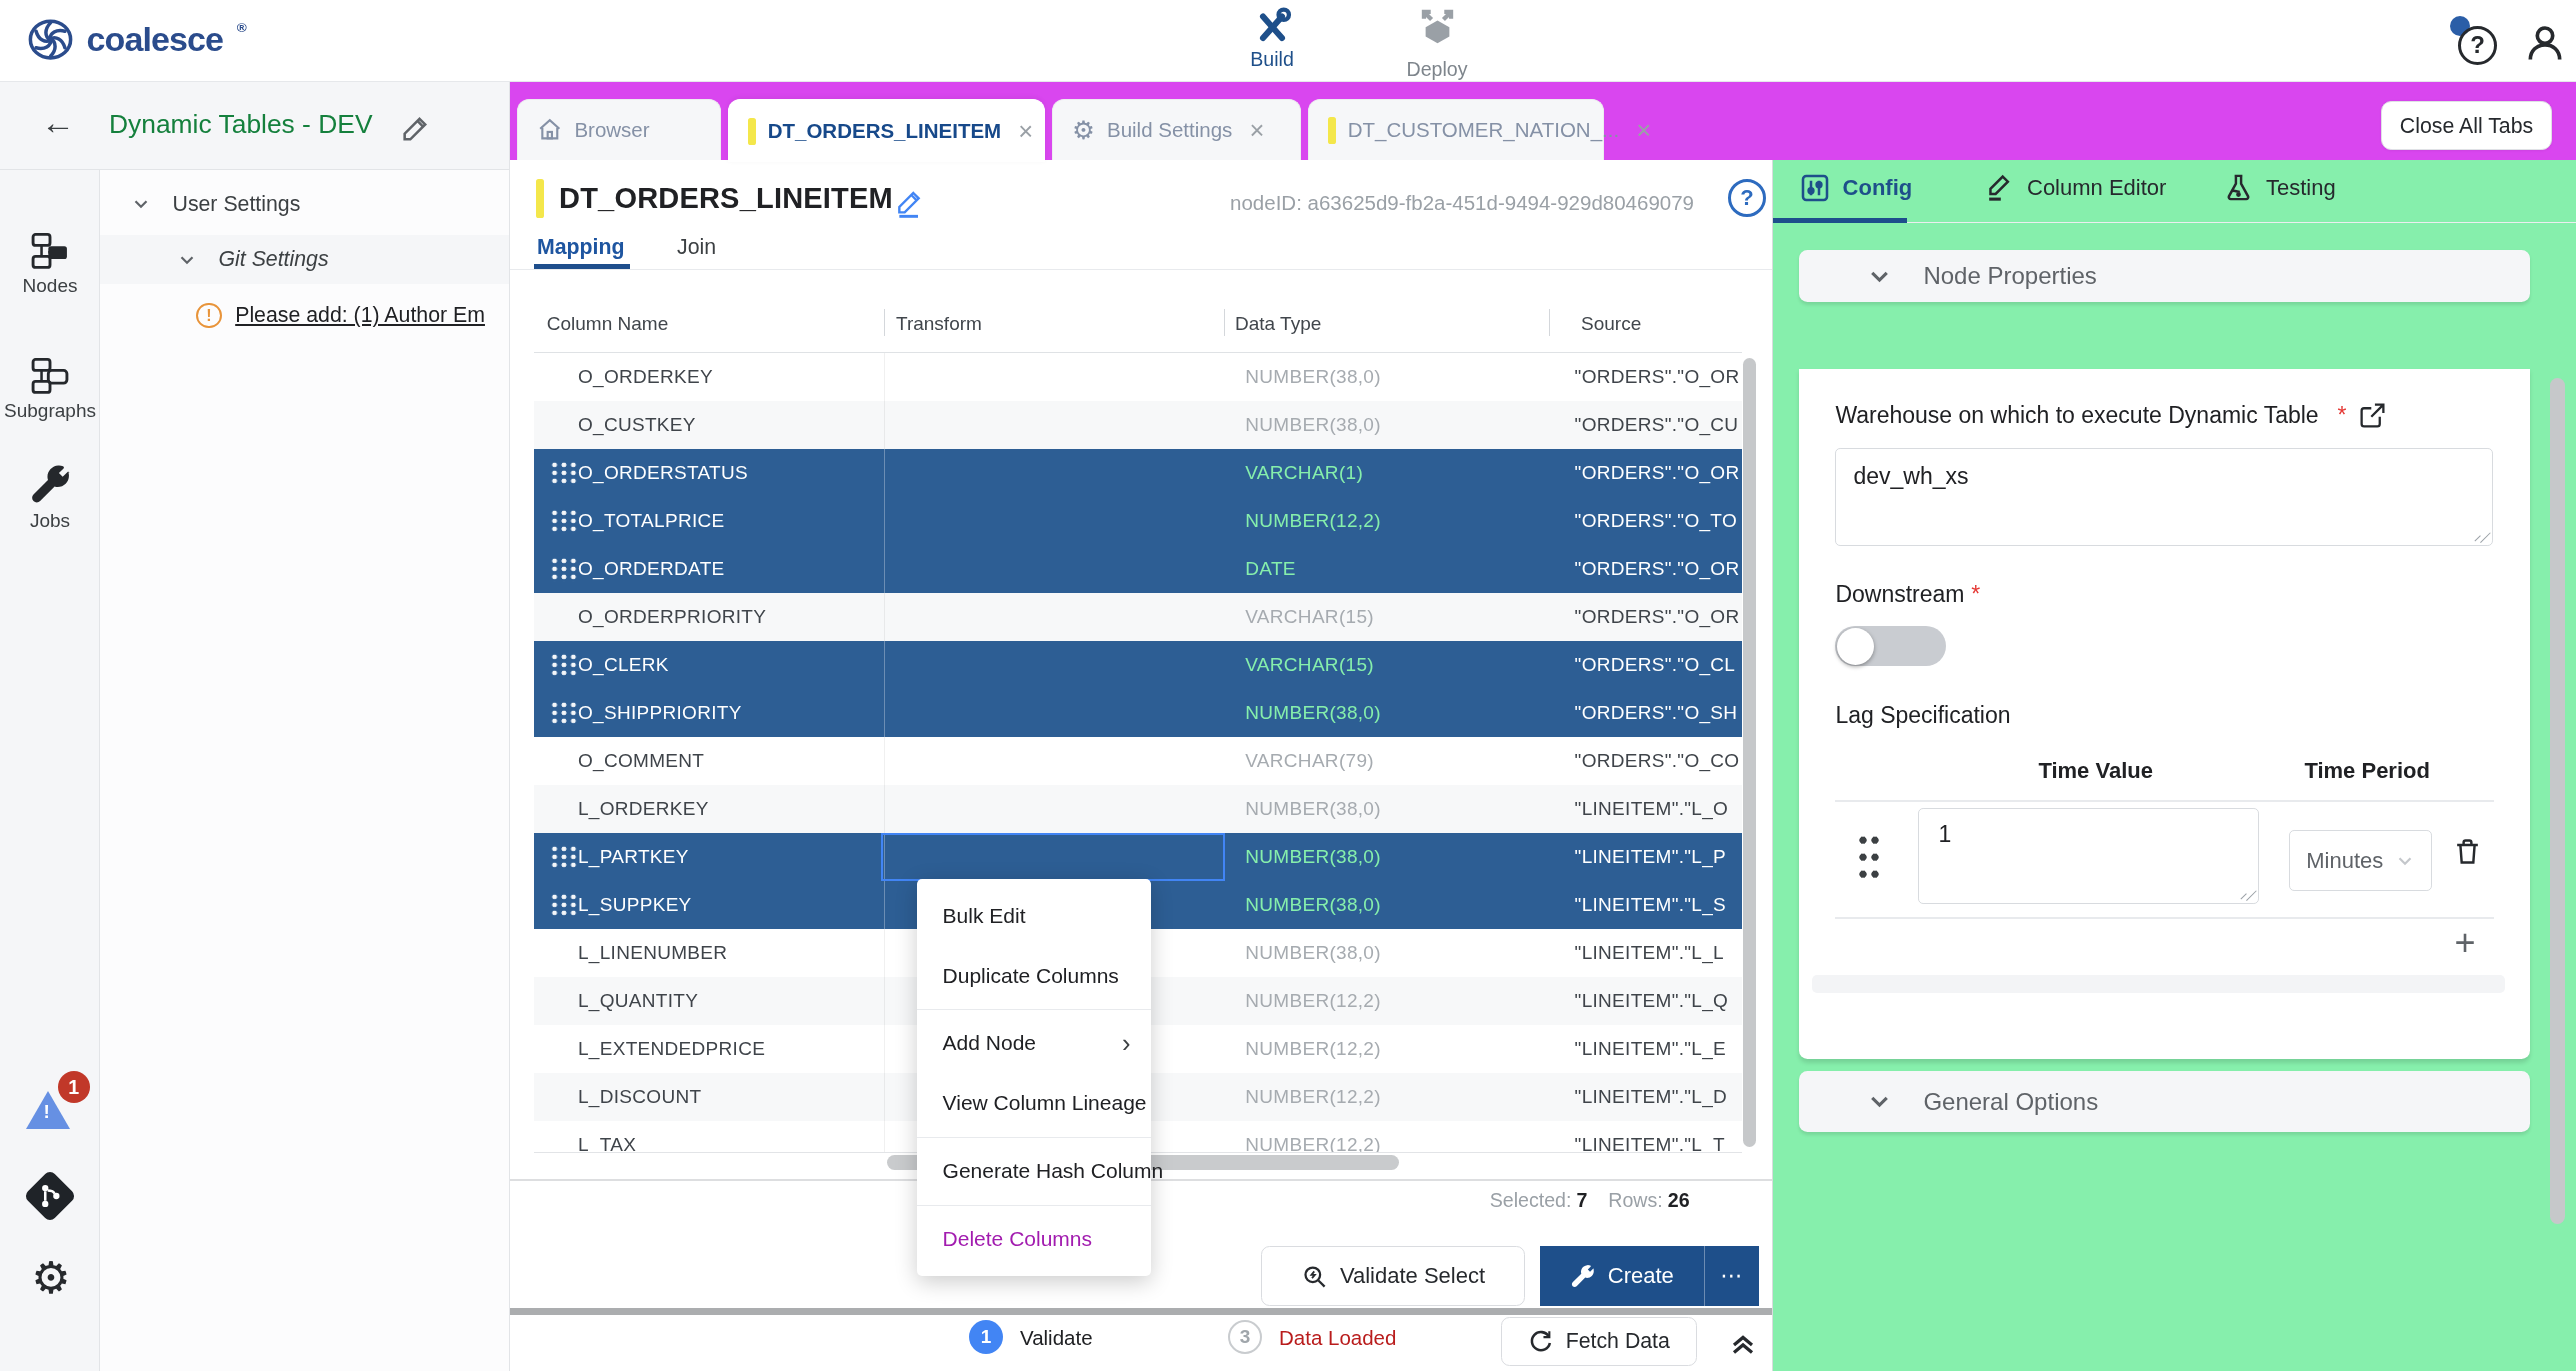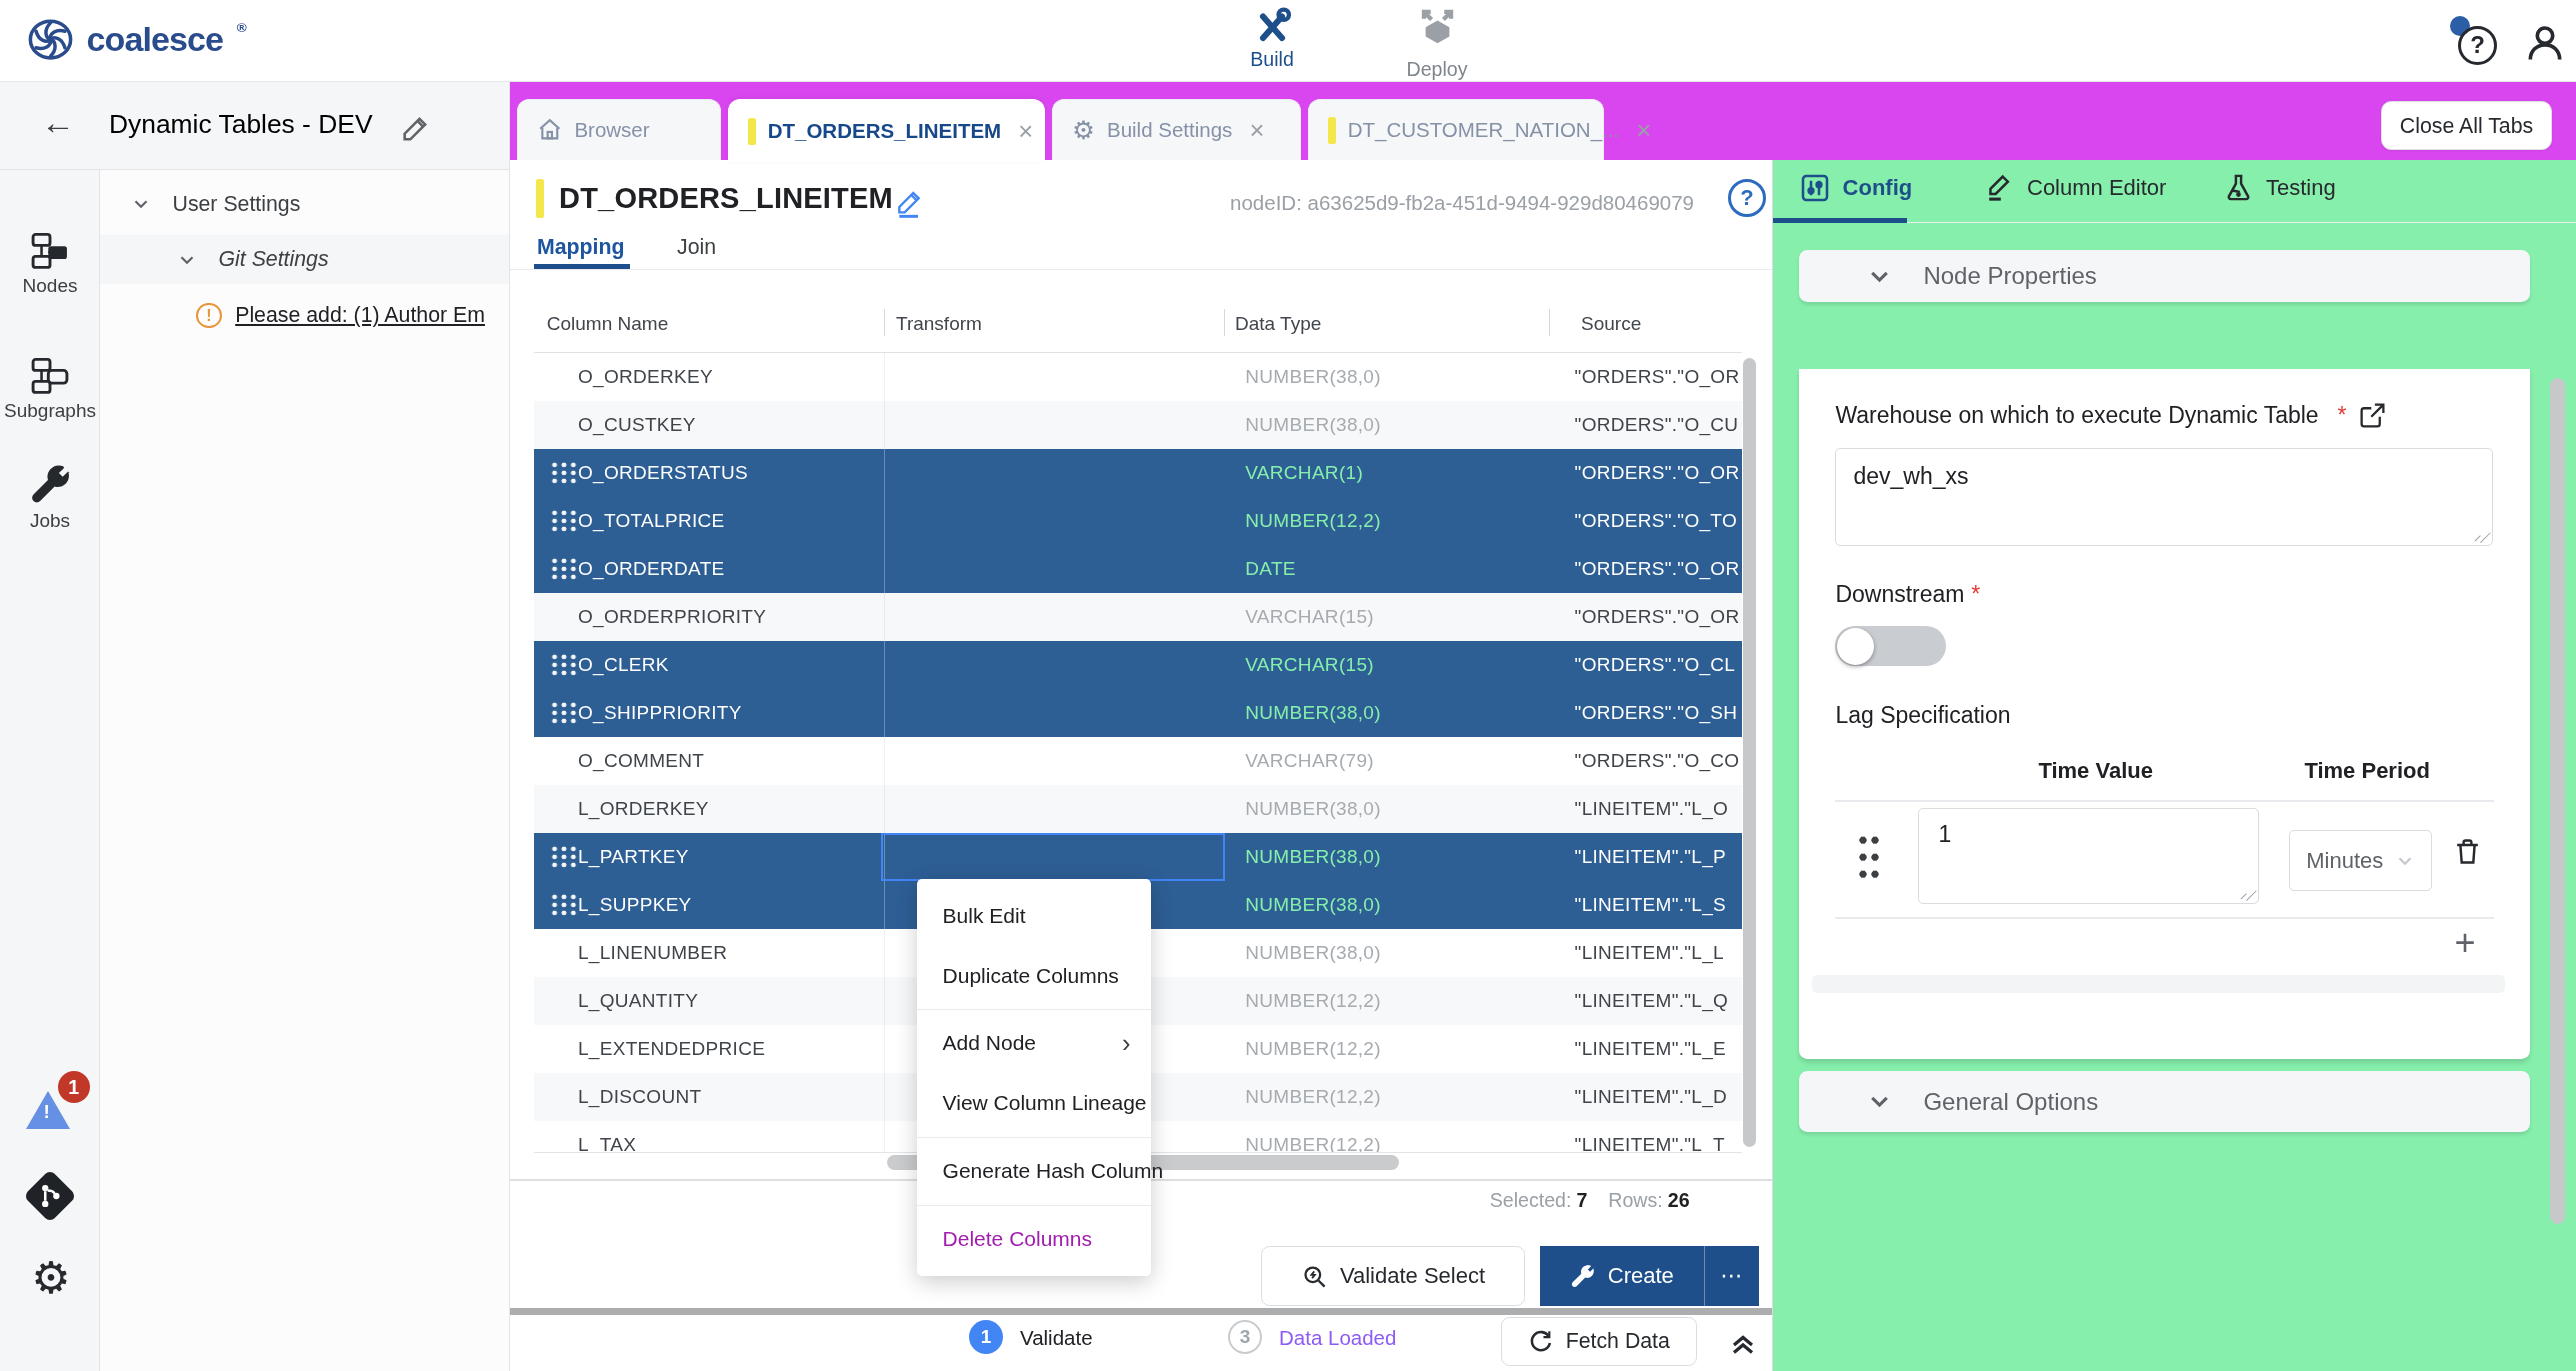--- a/index.html
+++ b/index.html
@@ -22,21 +22,21 @@
   .nav-label-active { font-size:19.6px; color:#1E4F8A; font-weight:500; margin-top:3.4px;}
   .nav-label { font-size:19.6px; color:#7E858C; font-weight:500; margin-top:13px;}
   .help-wrap { position:absolute; left:2453px; top:19px; width:44px; height:44px;}
   .help-circle { position:absolute; left:5.1px; top:6.8px; width:39px; height:39px; border:3.4px solid #26292D; border-radius:50%; font-size:24px; font-weight:700; color:#26292D; text-align:center; line-height:32px;}
   .help-dot { position:absolute; left:-3.4px; top:-3.4px; width:20.5px; height:20.5px; border-radius:50%; background:#2B5EA7;}
   .person { position:absolute; left:2523px; top:20.5px; }
 
   
   .lp-head { position:absolute; left:0; top:82px; width:510px; height:88px; background:#F5F6F8; border-bottom:0.9px solid #E2E4E7; border-right:0.9px solid #E2E4E7; z-index:6;}
   .back-arrow { position:absolute; left:41px; top:20.5px; font-size:34px; color:#3C4043; cursor:pointer;}
-  .lp-title { position:absolute; left:109px; top:27px; font-size:26.4px; color:#000000; }
+  .lp-title { position:absolute; left:109px; top:27px; font-size:26.4px; color:#15803d; }
   .lp-pencil { position:absolute; left:399px; top:29px; cursor:pointer;}
 
   
   .rail { position:absolute; left:0; top:170px; width:100px; height:1202px; background:#F5F6F8; border-right:0.9px solid #E2E4E7; z-index:5;}
   .rail-item { position:absolute; width:100px; text-align:center; cursor:pointer;}
   .rail-item .ico { display:flex; justify-content:center; }
   .rail-label { font-size:19px; color:#3C4043; margin-top:5.1px;}
   .ri-nodes { top:61px; } .ri-subgraphs { top:186px; } .ri-jobs { top:292px; }
   .warn-tri-wrap { position:absolute; left:25.6px; top:904px; width:68px; height:60px; cursor:pointer;}
   .tri { width:0; height:0; border-left:22px solid transparent; border-right:22px solid transparent; border-bottom:38px solid #6690E3; position:absolute; left:0; top:17px;}
@@ -117,21 +117,21 @@
   .bc-more { width:55px; height:100%; border-left:0.9px solid rgba(255,255,255,0.35); display:flex; align-items:center; justify-content:center; font-size:22px; letter-spacing:1.7px; cursor:pointer;}
 
   
   .graybar { position:absolute; left:510px; top:1308px; width:1262px; height:6.8px; background:#ABADAF; z-index:9;}
   .bbar { position:absolute; left:510px; top:1315px; width:1262px; height:56px; background:#fff; z-index:9;}
   .step-circle { position:absolute; top:5.1px; width:34px; height:34px; border-radius:50%; text-align:center; font-size:19px; font-weight:600; line-height:34px;}
   .sc-1 { left:459px; background:#4285F4; color:#fff;}
   .sc-3 { left:718px; background:#fff; border:2.6px solid #C9CCCF; color:#A0A6AB; line-height:29px;}
   .step-label { position:absolute; top:11px; font-size:20.5px;}
   .sl-1 { left:510px; color:#202124;}
-  .sl-3 { left:769px; color:#8b5cf6;text-align:right;}
+  .sl-3 { left:769px; color:#b91c1c;text-align:right;}
   .btn-fetch { position:absolute; left:991px; top:1.7px; width:196px; height:49px; background:#fff; border:1.7px solid #DADCE0; border-radius:8.5px; font-size:21.3px; color:#26292D;}
   .collapse { position:absolute; left:1215px; top:8.5px; cursor:pointer;}
 
   
   .rpanel { position:absolute; left:1772px; top:82px; width:804px; height:1290px; border-left:0.9px solid #D9DBDE; z-index:7; background:#fff;}
   .rp-strip { position:absolute; left:0; top:0; width:804px; height:78px; background:#EFF1F3;}
   .rp-body { position:absolute; left:0; top:78px; width:804px; height:1211px; background:#86efac;}
   .rp-tabs { position:absolute; left:0; top:0; width:804px; height:63px; border-bottom:0.9px solid #ECEEF0;}
   .rp-tab { position:absolute; top:12px; display:flex; align-items:center; gap:12px; cursor:pointer; font-size:22px; color:#26292D;}
   .rpt-config { left:25.6px; color:#1E4F8A; font-weight:700;}

